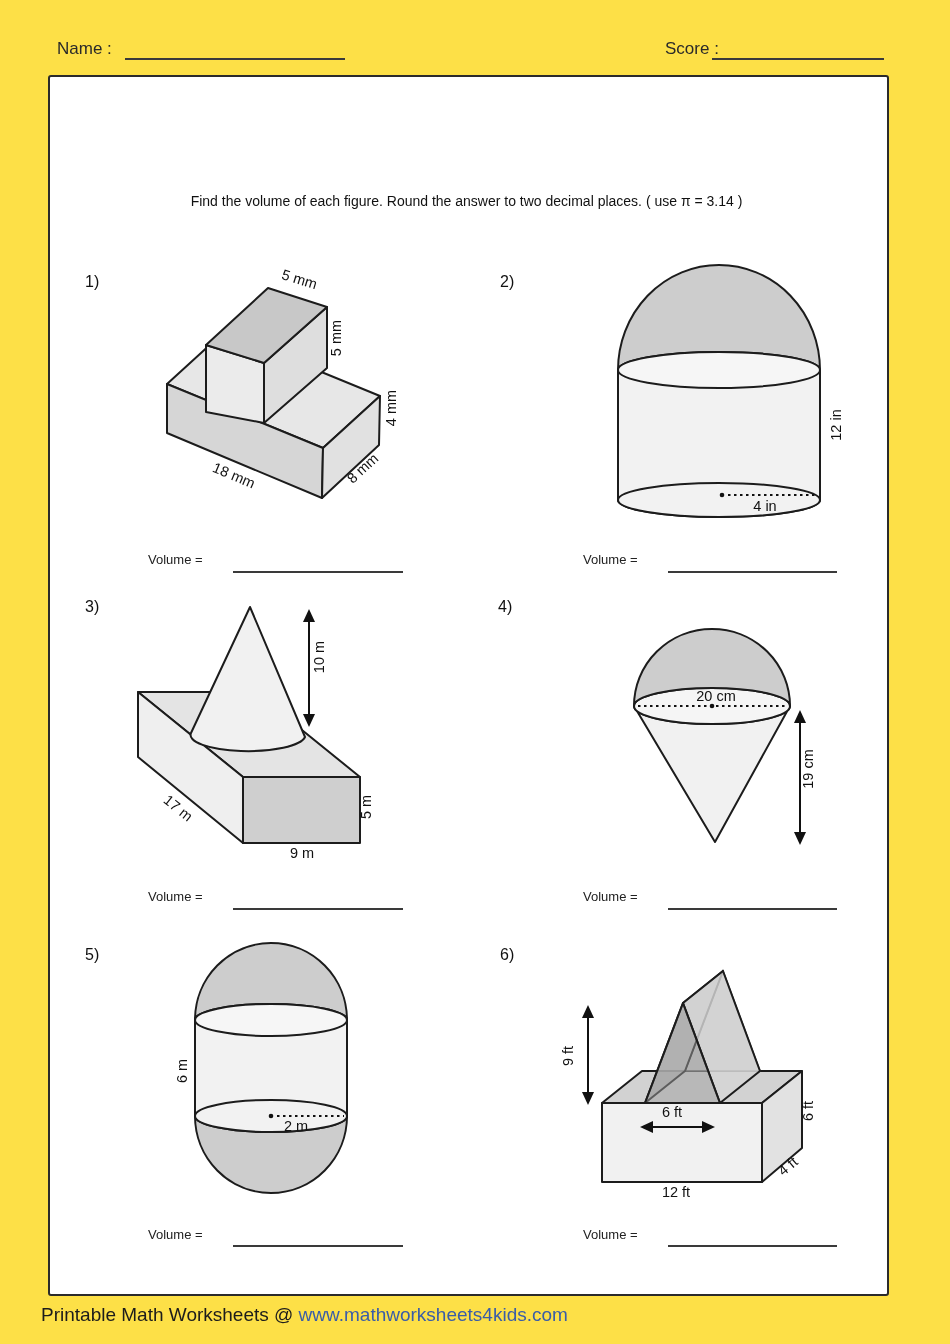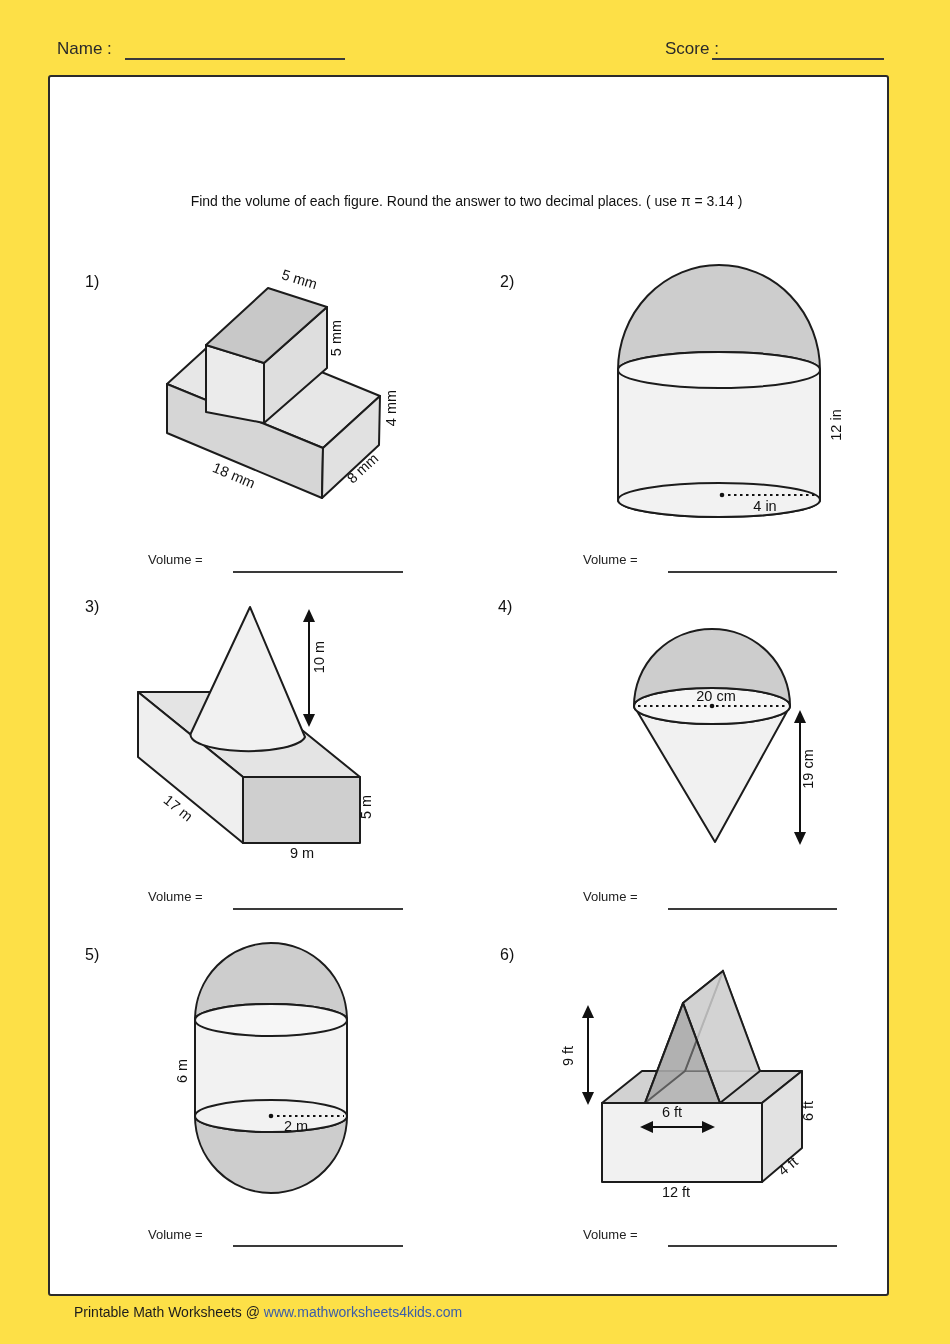--- a/index.html
+++ b/index.html
@@ -16,21 +16,21 @@
   .instructions{position:absolute;left:48px;top:193px;width:837px;text-align:center;
         font-size:14px;color:#111;}
   .num{position:absolute;font-size:16px;color:#111;}
   .vol-label{position:absolute;font-size:13px;color:#222;}
   svg{position:absolute;overflow:visible;}
   svg .face{stroke:#1c1c1c;stroke-width:2;stroke-linejoin:round;}
   svg text{font-family:"Liberation Sans",sans-serif;font-size:14.5px;fill:#111;}
   svg .arrowline{stroke:#111;stroke-width:2;}
   svg .arrowhead{fill:#111;stroke:none;}
   svg .dotted{stroke:#111;stroke-width:1.8;stroke-dasharray:2.5 3.5;fill:none;}
-  .footer{position:absolute;left:74px;top:1304px;font-size:14px;color:#1c1c1c;white-space:nowrap;}
+  .footer{position:absolute;left:41px;top:1304px;font-size:19px;color:#1c1c1c;white-space:nowrap;}
   .footer .link{color:#3a5da8;text-decoration:none;}
 </style>
 </head>
 <body>
 
 <div class="page">
 
   <span class="lbl abs" style="left:57px;top:39px;">Name :</span>
   <span class="blank" style="left:125px;top:58px;width:220px;"></span>
   <span class="lbl abs" style="left:645px;top:39px;margin-left:20px;">Score :</span>

